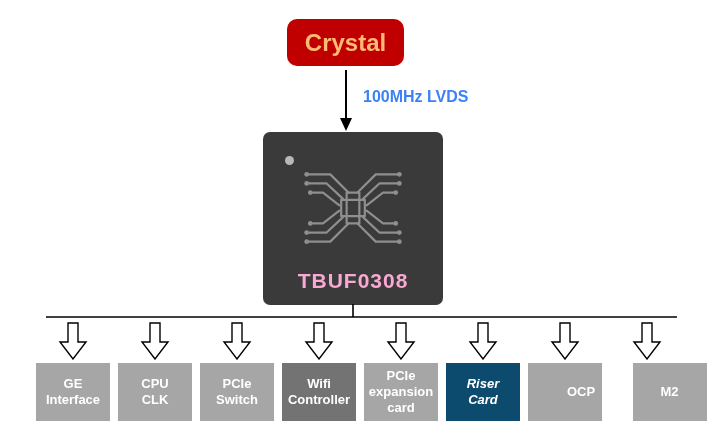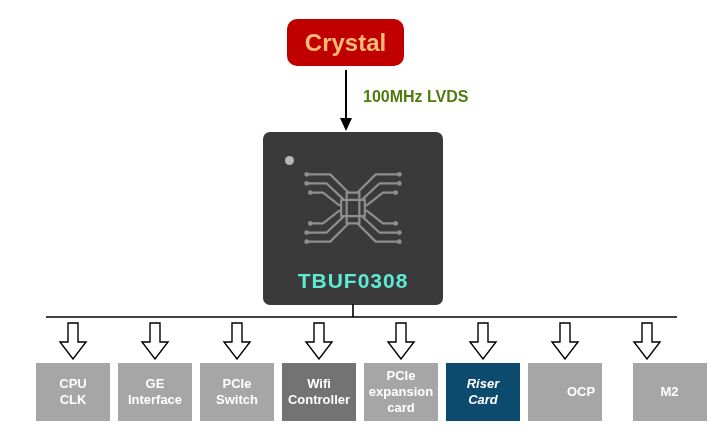--- a/index.html
+++ b/index.html
@@ -30,21 +30,21 @@
   
   .connector-arrow {
     position: absolute;
     left: 336px; top: 68px;
   }
   .connector-label {
     position: absolute;
     left: 363px; top: 88px;
     font-size: 16px;
     font-weight: bold;
-    color: #4d7c0f;
+    color: #3b82f6;
     white-space: nowrap;
   }
 
   
   .chip {
     position: absolute;
     left: 263px; top: 132px;
     width: 180px; height: 173px;
     background: #3a3a3a;
     border-radius: 7px;
@@ -58,21 +58,21 @@
   }
   .chip-logo {
     position: absolute;
     left: 50%; top: 26px;
     transform: translateX(-50%);
   }
   .chip-label {
     position: absolute;
     left: 0; right: 0; bottom: 12px;
     text-align: center;
-    color: #5eead4;
+    color: #f9a8d4;
     font-size: 21px;
     letter-spacing: 1px;
     font-weight: bold;
   }
 
   
   .bus-svg { position: absolute; left: 0; top: 300px; }
 
   
   .outputs-row {
@@ -168,32 +168,32 @@
     <line x1="353" y1="4" x2="353" y2="17" stroke="#000000" stroke-width="1.6"></line>
     <line x1="46" y1="17" x2="677" y2="17" stroke="#000000" stroke-width="1.6"></line>
   </svg>
 
   <div class="outputs-row">
     <div class="output-col">
       <svg class="block-arrow" width="30" height="38" viewBox="0 0 30 38">
         <path d="M10 1 H20 V20 H28 L15 37 L2 20 H10 Z" fill="#ffffff" stroke="#000000" stroke-width="1.4" stroke-linejoin="miter"></path>
       </svg>
       <div class="output-box" style="background: rgb(166, 166, 166);">
+        <span class="output-label">GE
+Interface</span>
+      </div>
+    </div>
+
+    <div class="output-col">
+      <svg class="block-arrow" width="30" height="38" viewBox="0 0 30 38">
+        <path d="M10 1 H20 V20 H28 L15 37 L2 20 H10 Z" fill="#ffffff" stroke="#000000" stroke-width="1.4" stroke-linejoin="miter"></path>
+      </svg>
+      <div class="output-box" style="background: rgb(166, 166, 166);">
         <span class="output-label">CPU
 CLK</span>
-      </div>
-    </div>
-
-    <div class="output-col">
-      <svg class="block-arrow" width="30" height="38" viewBox="0 0 30 38">
-        <path d="M10 1 H20 V20 H28 L15 37 L2 20 H10 Z" fill="#ffffff" stroke="#000000" stroke-width="1.4" stroke-linejoin="miter"></path>
-      </svg>
-      <div class="output-box" style="background: rgb(166, 166, 166);">
-        <span class="output-label">GE
-Interface</span>
       </div>
     </div>
 
     <div class="output-col">
       <svg class="block-arrow" width="30" height="38" viewBox="0 0 30 38">
         <path d="M10 1 H20 V20 H28 L15 37 L2 20 H10 Z" fill="#ffffff" stroke="#000000" stroke-width="1.4" stroke-linejoin="miter"></path>
       </svg>
       <div class="output-box" style="background: rgb(166, 166, 166);">
         <span class="output-label">PCIe
 Switch</span>

